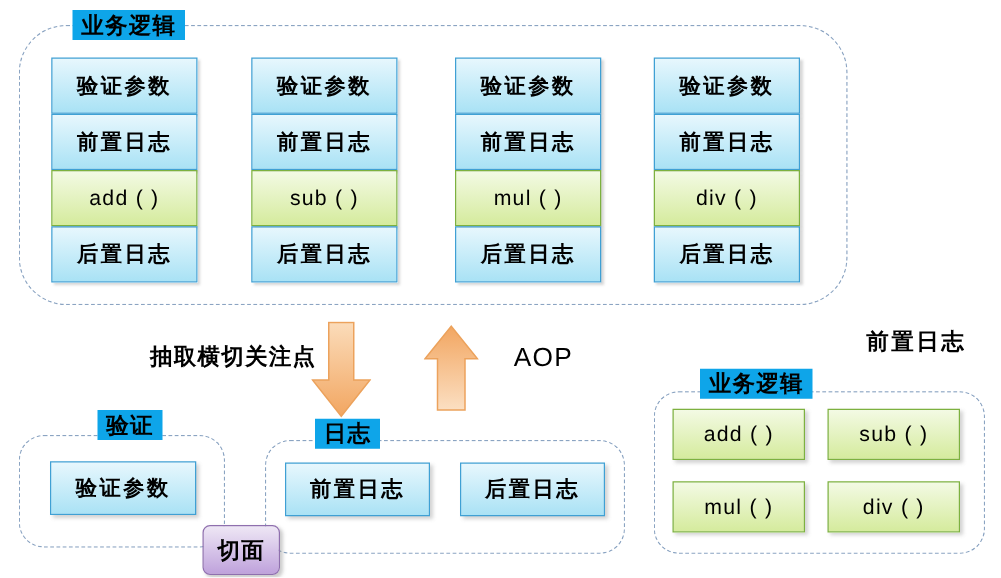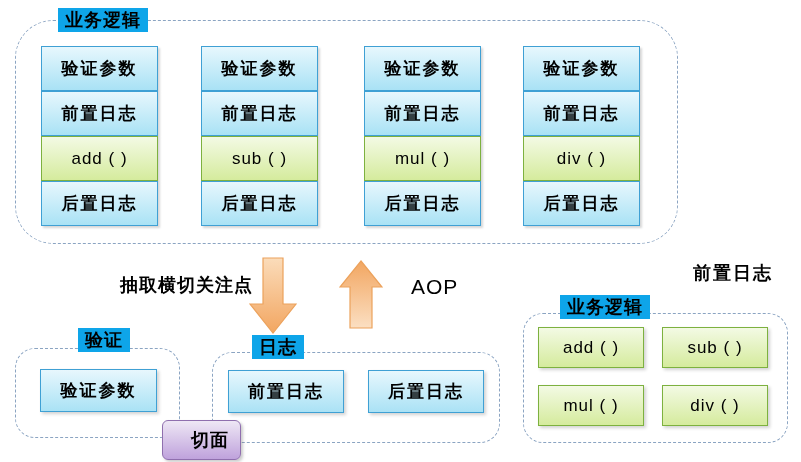--- a/index.html
+++ b/index.html
@@ -35,21 +35,21 @@
     box-shadow:2px 2px 3px rgba(110,110,110,.3);
   }
   .sbox.blue  { border:1px solid #3fa0d4; background:linear-gradient(#e7f7fd,#aae2f5); }
   .sbox.green { border:1px solid #7db13f; background:linear-gradient(#f3fae4,#d5eb9d); font-weight:normal; letter-spacing:1px; }
   .badge {
     position:absolute; left:162px; top:420px; width:60px; height:38px;
     border:1px solid #8f6fae; border-radius:6px;
     background:linear-gradient(#eee7f5,#bfa2dc);
     display:flex; align-items:center; justify-content:center;
     font-size:18px; font-weight:bold; letter-spacing:1px;
-    box-shadow:2px 2px 3px rgba(110,110,110,.35); z-index:6;padding-left:17px;
+    box-shadow:2px 2px 3px rgba(110,110,110,.35); z-index:6;
   }
   .free-label { position:absolute; white-space:nowrap; }
   .arrow { position:absolute; }
 </style>
 </head>
 <body>
 
 <div class="stage">
 
   <div class="dashed big" style="left:15px; top:20px; width:663px; height:224px;">

